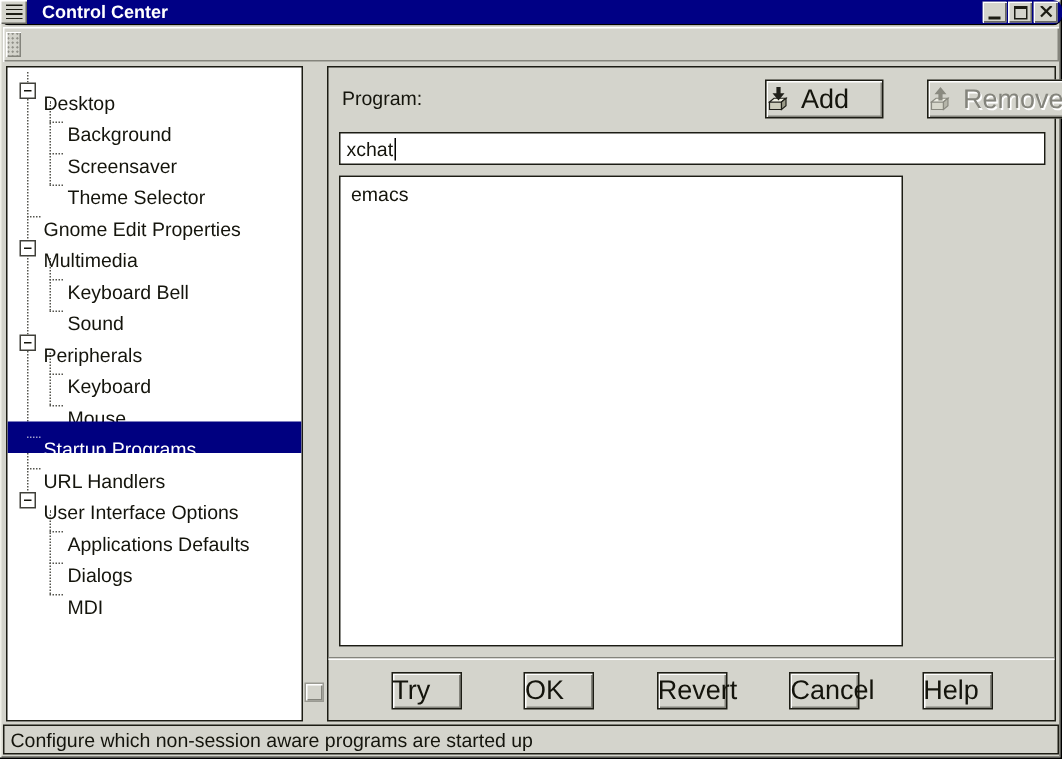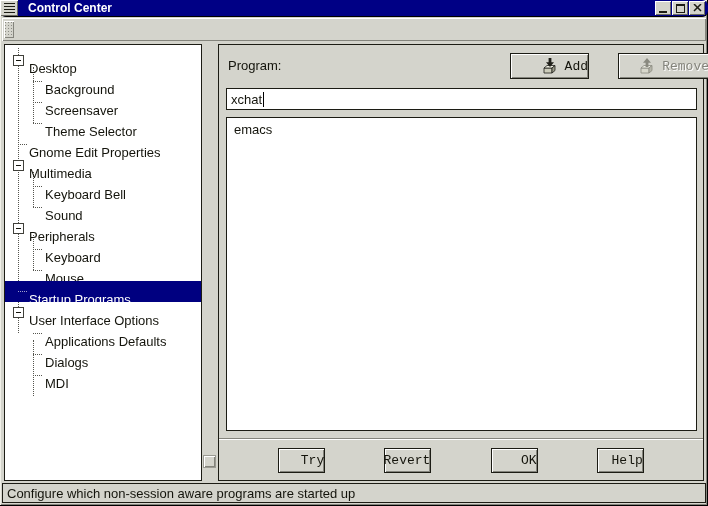--- a/index.html
+++ b/index.html
@@ -59,29 +59,29 @@
   .selected .stub{border-top-color:#a0a0cc;}
   
   .divider-handle{position:absolute; left:203px; top:455px; width:13px; height:13px; background:var(--c-bg);
     box-shadow: inset 1px 1px 0 var(--c-hi), inset -1px -1px 0 var(--c-shadow); border:1px solid #9a9a92;}
   
   .panel{position:absolute; left:218px; top:44px; width:486px; height:437px;
     border:1px solid var(--c-dark); background:var(--c-bg);}
   .program-label{position:absolute; left:9px; top:13px;}
   .btn{background:var(--c-bg); border:1px solid var(--c-dark);
     box-shadow: inset 1px 1px 0 var(--c-hi), inset -1px -1px 0 var(--c-shadow);
-    display:flex; align-items:center; justify-content:flex-end; font-size:13px;
-    font-family:Liberation Mono, monospace; color:#14140c; cursor:default;}
+    display:flex; align-items:center; justify-content:flex-start; font-size:18px;
+    font-family:Liberation Sans, sans-serif; color:#14140c; cursor:default;}
   .add-btn{position:absolute; left:291px; top:8px; width:79px; height:26px; gap:7px;}
   .remove-btn{position:absolute; left:399px; top:8px; width:92px; height:26px; gap:7px;}
   .btn.disabled{color:var(--c-shadow); text-shadow:1px 1px 0 #fff;}
   .entry{position:absolute; left:7px; top:43px; width:471px; height:22px; background:#fff;
     border:1px solid var(--c-dark); display:flex; align-items:center; padding-left:4px;}
   .caret{width:1px; height:15px; background:#000; margin-left:1px;}
-  .listbox{position:absolute; left:7px; top:72px; width:471px; height:314px; background:#fff;
+  .listbox{position:absolute; left:7px; top:72px; width:376px; height:314px; background:#fff;
     border:1px solid var(--c-dark); overflow:hidden; padding-top:2px;}
   .list-item{padding:2px 7px; white-space:nowrap; cursor:default;}
   .separator{position:absolute; left:0; top:393px; width:100%; height:0;
     border-top:1px solid var(--c-shadow); border-bottom:1px solid var(--c-hi);}
   .actions{position:absolute; left:0; top:403px; width:100%; height:25px;
     display:flex; justify-content:space-evenly; align-items:center;}
   .actions .btn{width:47px; height:25px;}
   
   .statusbar{position:absolute; left:2px; top:483px; width:704px; height:20px;
     border:1px solid var(--c-dark); background:var(--c-bg);
@@ -171,20 +171,24 @@
           <div class="stub s1"></div>
           <span class="label">Keyboard</span>
         </div>
         <div class="tree-row d1">
           <div class="stub s1"></div>
           <span class="label">Mouse</span>
         </div>
         <div class="tree-row d0 selected">
           <div class="stub s0"></div>
           <span class="label">Startup Programs</span>
+        </div>
+        <div class="tree-row d0">
+          <div class="stub s0"></div>
+          <span class="label">URL Handlers</span>
         </div>
         <div class="tree-row d0">
           <div class="expander">
             <div class="minus"></div>
           </div>
           <span class="label">User Interface Options</span>
         </div>
         <div class="tree-row d1">
           <div class="stub s1"></div>
           <span class="label">Applications Defaults</span>
@@ -230,22 +234,23 @@
       <span class="caret"></span>
     </div>
 
     <div class="listbox">
         <div class="list-item">emacs</div>
       </div>
 
     <div class="separator"></div>
     <div class="actions">
         <div class="btn">Try</div>
+        <div class="btn">OK</div>
         <div class="btn">Revert</div>
-        <div class="btn">OK</div>
+        <div class="btn">Cancel</div>
         <div class="btn">Help</div>
       </div>
   </div>
 
   <div class="statusbar">
     <span>Configure which non-session aware programs are started up</span>
   </div>
 
 </div>
 

